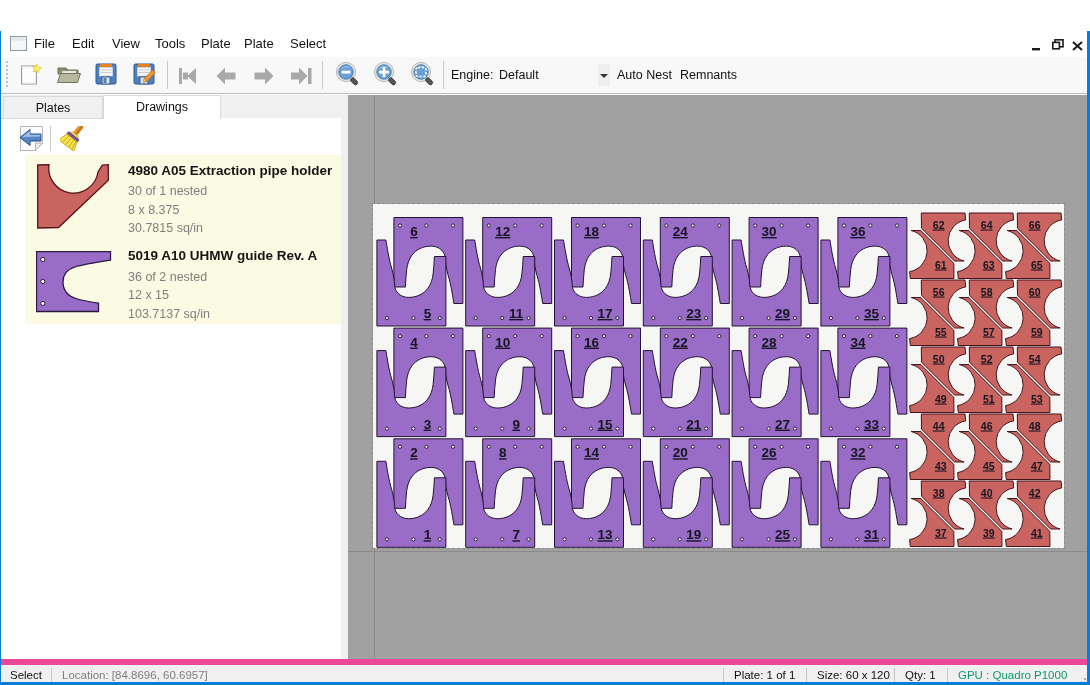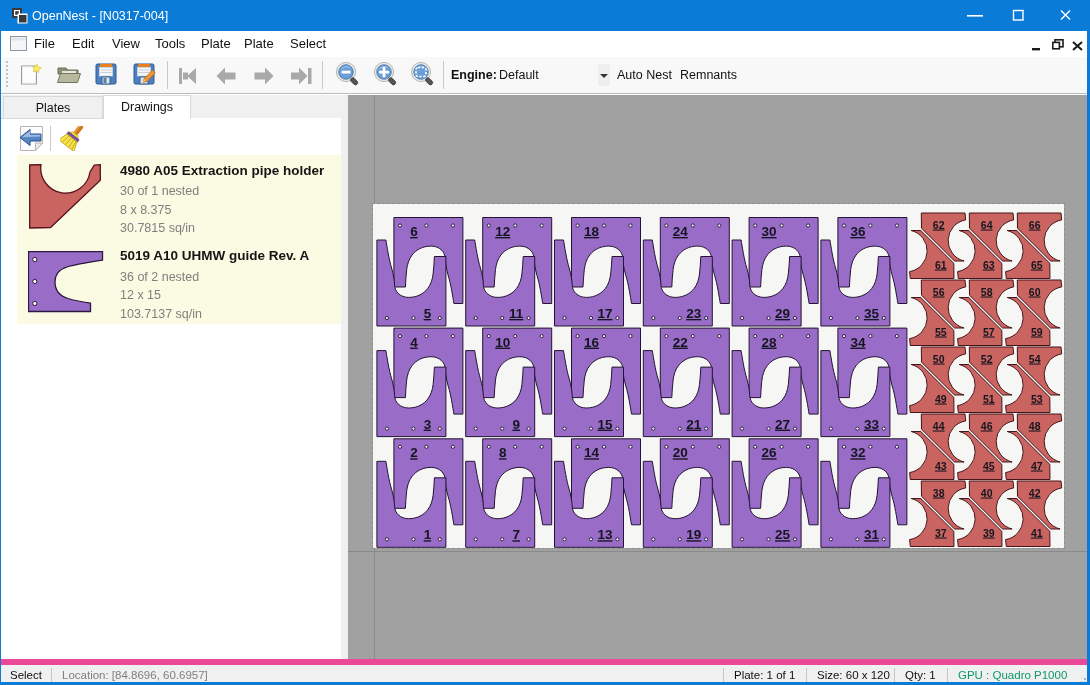--- a/index.html
+++ b/index.html
@@ -8,56 +8,37 @@
 #titletext{position:absolute;left:32px;top:8.5px;font-size:12.5px;color:#fff}
 .capbtn{position:absolute;top:0;height:31px;width:45px}
 #menubar{position:absolute;left:1px;top:31px;width:1088px;height:26px;background:#fff;font-size:13px;color:#121212}
 .mi{position:absolute;top:5px}
 #toolbar{position:absolute;left:1px;top:57px;width:1088px;height:37px;background:#f8f8f8;border-bottom:1px solid #bdbdbd}
 .tsep{position:absolute;top:4px;height:28px;width:1px;background:#c9c9c9}
 #leftpanel{position:absolute;left:1px;top:95px;width:340px;height:564px;background:#fff}
 #tabstrip{position:absolute;left:0;top:0;width:340px;height:23px;background:#f0f0f0}
 .tab{position:absolute;top:1px;height:22px;font-size:12.5px;color:#111;text-align:center}
 #tab1{left:2px;width:100px;background:#f0f0f0;border:1px solid #d9d9d9;border-bottom:none;line-height:22px}
-#tab2{left:102px;width:88px;background:#fff;border:1px solid #d9d9d9;border-bottom:none;line-height:22px;top:0px;height:24px}
+#tab2{left:102px;width:118px;background:#fff;border:1px solid #d9d9d9;border-bottom:none;line-height:22px;top:0px;height:24px}
 #panelicons{position:absolute;left:0;top:24px;width:340px;height:36px;background:#fff}
-#drawlist{position:absolute;left:16px;top:60px;width:327px;height:169px;background:#fbfae2}
+#drawlist{position:absolute;left:24px;top:60px;width:327px;height:169px;background:#fbfae2}
 .dtitle{font-size:13.5px;font-weight:bold;color:#151515}
 .dgray{font-size:12.5px;color:#7f7f7f}
 #canvas{position:absolute;left:348px;top:95px;width:739px;height:564px;background:#a1a1a1}
 #splitter{position:absolute;left:341px;top:95px;width:7px;height:564px;background:#f0f0f0}
 #plate{position:absolute;left:373px;top:204px;width:691px;height:344px;background:#f6f6f5;outline:1px dashed #8f8f8f}
 #statusbar{position:absolute;left:1px;top:659px;width:1088px;height:23px;background:#f0f0f0;border-top:6px solid #ec4899;font-size:11.5px;color:#101010}
 .ssep{position:absolute;top:3px;height:17px;width:1px;background:#c6c6c6}
 .st{position:absolute;top:4px}
 #borderL{position:absolute;left:0;top:31px;width:1px;height:654px;background:#0a7bd7}
 #borderR{position:absolute;right:0;top:31px;width:3px;height:654px;background:#0a7bd7}
 #borderB{position:absolute;left:0;top:682px;width:1090px;height:3px;background:#0a7bd7}
 </style></head>
 <body>
 <div id="win">
-  <div id="titlebar">
-    <div class="abs" style="left:10px;top:7px"><svg width="20" height="18" viewBox="0 0 20 18" style="">
-          <rect x="2" y="1" width="10" height="10" fill="#39393b"></rect>
-          <rect x="4" y="3" width="6" height="6" fill="#fff"></rect>
-          <rect x="5.2" y="4.2" width="3.6" height="3.6" fill="#39393b"></rect>
-          <rect x="7.5" y="6.5" width="10" height="10" fill="#fff"></rect>
-          <rect x="9" y="8" width="7.5" height="7.5" fill="#39393b"></rect>
-        </svg></div>
-    <div id="titletext">OpenNest - [N0317-004]</div>
-    <svg class="capbtn" style="left:953px" width="45" height="31">
-        <rect x="14" y="15" width="16" height="1.6" fill="#fff"></rect>
-      </svg>
-    <svg class="capbtn" style="left:998px" width="45" height="31">
-        <rect x="15.5" y="10.5" width="9.5" height="9.5" fill="none" stroke="#fff" stroke-width="1.4"></rect>
-      </svg>
-    <svg class="capbtn" style="left:1043px" width="45" height="31">
-        <path d="M18,10.5 L27,19.5 M27,10.5 L18,19.5" stroke="#fff" stroke-width="1.4"></path>
-      </svg>
-  </div>
   <div id="menubar">
     <div class="abs" style="left:9px;top:5px"><svg width="18" height="16" viewBox="0 0 18 16" style="">
           <rect x="0.5" y="0.5" width="16" height="14" fill="#f4f6f8" stroke="#8d9aa6" stroke-width="1"></rect>
           <rect x="1.5" y="1.5" width="14" height="3" fill="#dfe6ec"></rect>
         </svg></div>
     <span class="mi" style="left:33px">File</span>
     <span class="mi" style="left:71px">Edit</span>
     <span class="mi" style="left:111px">View</span>
     <span class="mi" style="left:154px">Tools</span>
     <span class="mi" style="left:200px">Plate</span>
@@ -147,21 +128,21 @@
           <path d="M9.6,6 h2.8 v3.7 h3.7 v2.8 h-3.7 v3.7 h-2.8 v-3.7 h-3.7 v-2.8 h3.7 Z" fill="#fff"></path>
         </svg></div>
     <div class="abs" style="left:409px;top:4px"><svg width="26" height="25" viewBox="0 0 26 25" style="">
           <circle cx="11" cy="11" r="9.6" fill="#e7e7e3" stroke="#b9b9b3" stroke-width="1"></circle>
           <circle cx="11" cy="11" r="7.2" fill="#6b9fd8" stroke="#4a7bb5" stroke-width="1"></circle>
           <path d="M5.5,8.5 a7,7 0 0 1 11,-1.5 a9,6 0 0 0 -11,1.5" fill="#a5c6ea" opacity="0.85"></path>
           <rect x="16.2" y="15.2" width="8.2" height="4.4" rx="2.2" transform="rotate(45,16.2,17.4)" fill="#555" stroke="#3c3c3c" stroke-width="0.8"></rect>
           <rect x="6" y="6.5" width="10" height="9" rx="2" fill="none" stroke="#fff" stroke-width="1.6" stroke-dasharray="2.2,1.6"></rect>
         </svg></div>
     <div class="tsep" style="left:442px"></div>
-    <span class="abs" style="left:450px;top:11px;font-size:12.5px;font-weight:bold;color:#111">Engine:</span>
+    <span class="abs" style="left:450px;top:11px;font-size:12.5px;font-weight:normal;color:#111">Engine:</span>
     <span class="abs" style="left:498px;top:11px;font-size:12.5px;color:#111">Default</span>
     <div class="abs" style="left:597px;top:7px;width:12px;height:22px;background:#efefef"></div>
     <svg class="abs" style="left:598px;top:16px" width="10" height="6">
         <path d="M1,1 L5,5 L9,1 Z" fill="#333"></path>
       </svg>
     <span class="abs" style="left:616px;top:11px;font-size:12.5px;color:#111">Auto Nest</span>
     <span class="abs" style="left:679px;top:11px;font-size:12.5px;color:#111">Remnants</span>
   </div>
   <div id="leftpanel">
     <div id="tabstrip">

